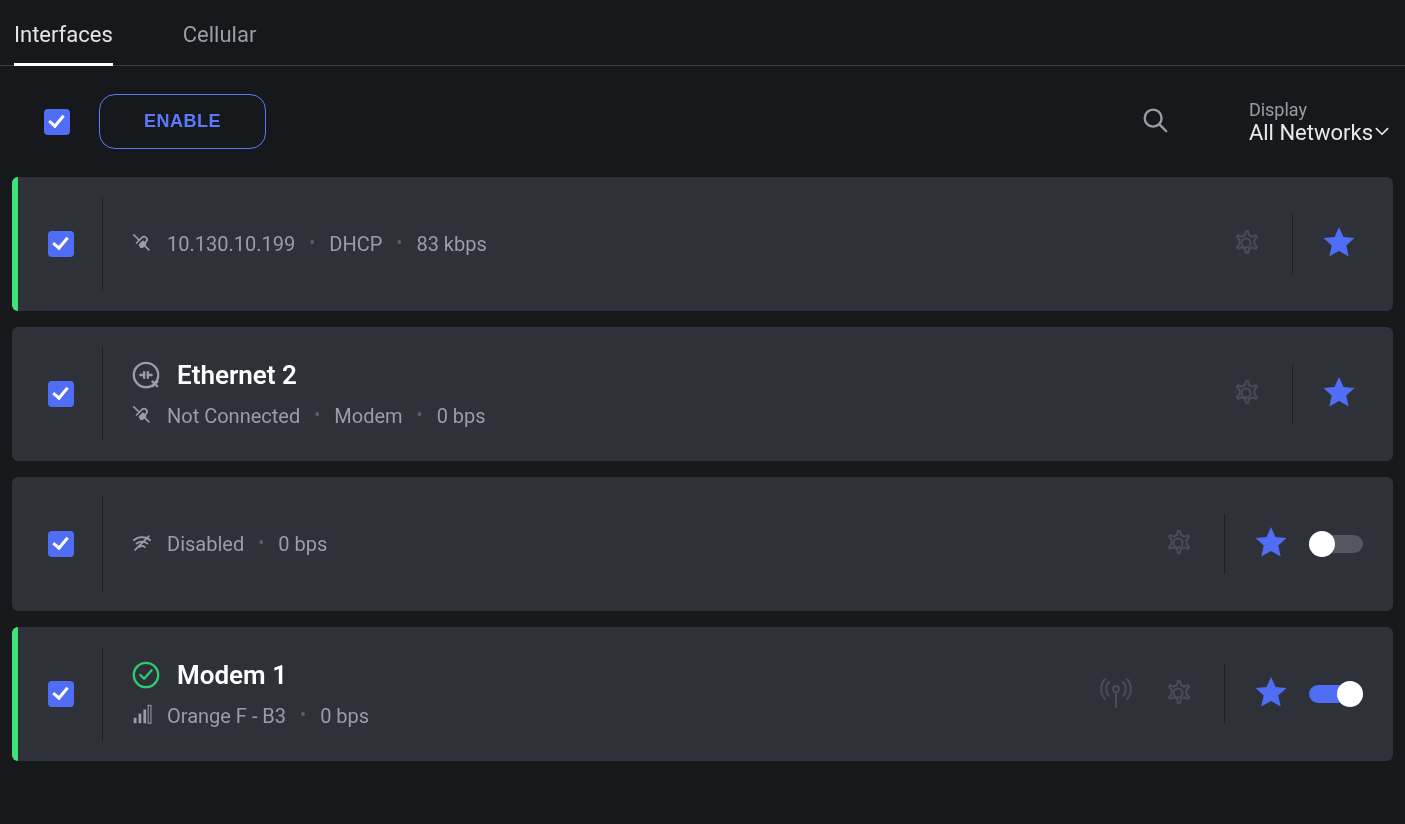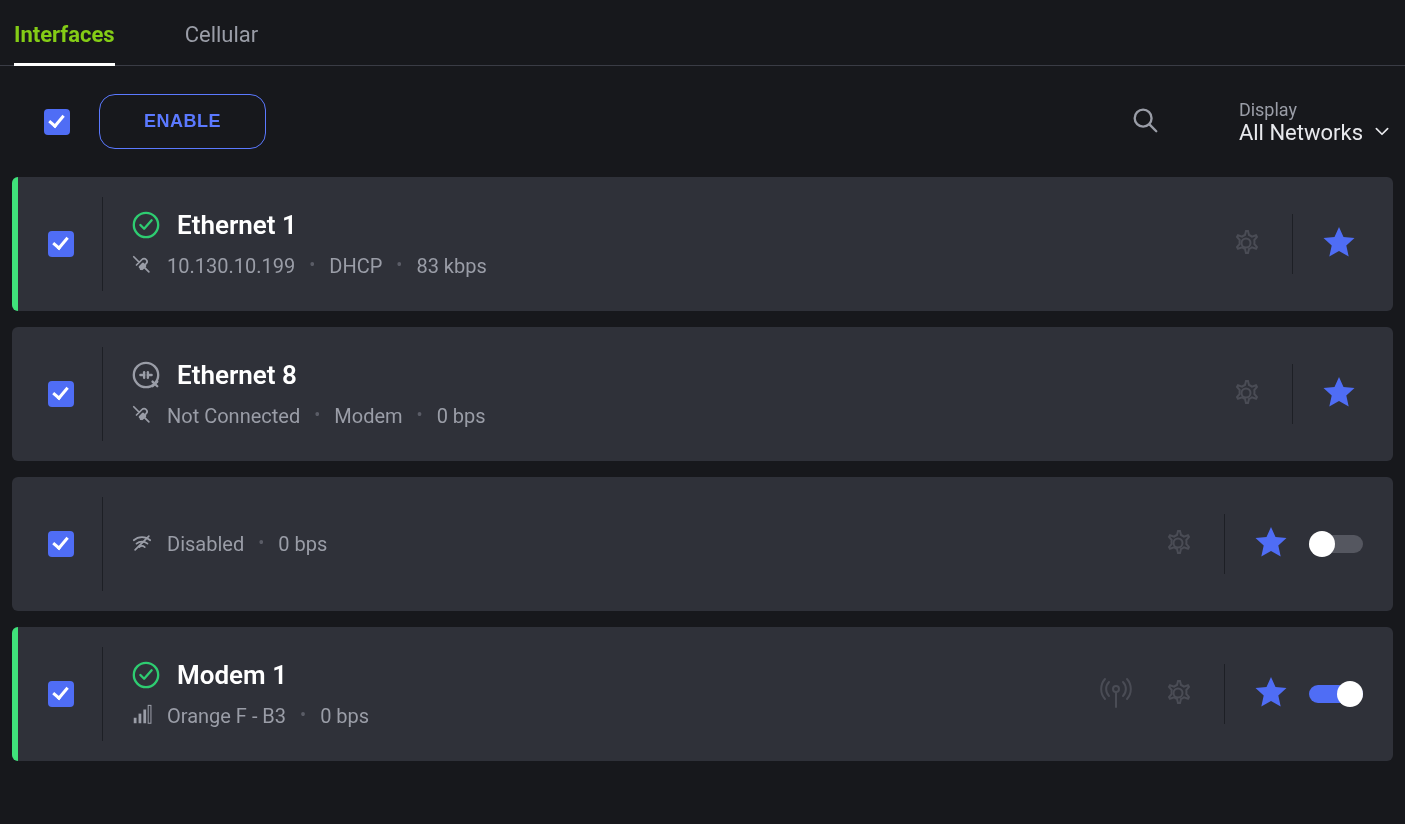--- a/index.html
+++ b/index.html
@@ -19,34 +19,34 @@
     --track-off:#555760;
     --knob:#fff;
   }
   *{box-sizing:border-box;}
   html,body{margin:0;padding:0;background:var(--bg);color:var(--text);font-family:"Segoe UI",Roboto,Arial,sans-serif;font-size:16px;width:1405px;}
   body{padding:0 0 30px 0;}
 
   
   .tabs{display:flex;align-items:flex-end;gap:70px;padding:0 14px;border-bottom:1px solid var(--border);height:66px;}
   .tab{font-size:22px;color:var(--text-dim);padding:18px 0 18px 0;cursor:pointer;position:relative;}
-  .tab.active{color:#84cc16;font-weight:700;}
+  .tab.active{color:#e5e5e5;font-weight:400;}
   .tab.active::after{content:"";position:absolute;left:0;right:0;bottom:-1px;height:3px;background:var(--tab-underline);}
 
   
   .toolbar{display:flex;align-items:center;padding:28px 14px 28px 40px;gap:26px;}
   .chk{appearance:none;width:26px;height:26px;border-radius:4px;background:var(--accent-blue);position:relative;cursor:pointer;}
   .chk::after{content:"";position:absolute;left:8px;top:3px;width:6px;height:12px;border:solid #fff;border-width:0 3px 3px 0;transform:rotate(40deg);}
   .btn{border:1.5px solid var(--accent-blue2);background:transparent;color:var(--accent-blue2);font-size:18px;font-weight:600;letter-spacing:.5px;padding:16px 44px;border-radius:16px;cursor:pointer;}
   .spacer{flex:1;}
   .search-btn{background:transparent;border:0;cursor:pointer;padding:6px;color:var(--text-dim);}
   .search-btn svg{width:30px;height:30px;stroke:#b7bac3;}
   .display-sel{display:flex;flex-direction:column;align-items:flex-start;margin-left:47px;cursor:pointer;}
   .display-lbl{font-size:18px;color:var(--text-dim);}
-  .display-val{font-size:22px;color:#e8e9ed;display:flex;align-items:center;gap:10px;}
+  .display-val{font-size:22px;color:#e8e9ed;display:flex;align-items:center;}
   .chevron{width:18px;height:18px;}
 
   
   .rows{display:flex;flex-direction:column;gap:16px;padding:0 12px;}
   .row{display:flex;align-items:stretch;background:var(--panel);border-radius:6px;min-height:134px;overflow:hidden;}
   .row .accent{width:6px;background:transparent;}
   .row.status-up .accent{background:var(--green-accent);}
   .row .cell-chk{width:84px;display:flex;align-items:center;justify-content:center;position:relative;}
   .vrule{width:1px;background:#1d1f25;align-self:stretch;margin:20px 0;}
   .row .main{flex:1;display:flex;flex-direction:column;justify-content:center;padding:0 28px;gap:14px;}
@@ -158,122 +158,116 @@
 </div>
 
 <div class="rows" id="rows">
     <div class="row status-up">
       <div class="accent"></div>
       <div class="cell-chk">
         <input type="checkbox" class="chk" checked="" style="">
       </div>
       <div class="vrule"></div>
       <div class="main">
+        <div class="detail-line">
+          <svg viewBox="0 0 32 32" class="mini-icon">
+            <use href="#i-plug"></use>
+          </svg>
+          <span>10.130.10.199</span>
+          <span class="dot">•</span>
+          <span>DHCP</span>
+          <span class="dot">•</span>
+          <span>83 kbps</span>
+        </div>
+      </div>
+      <div class="controls">
+        <button class="ctrl-btn"><svg viewBox="0 0 36 36" style="color:#4a4c55">
+            <use href="#i-gear2"></use>
+          </svg></button>
+        <div class="vsep"></div>
+        <button class="ctrl-btn star"><svg viewBox="0 0 36 36">
+            <use href="#i-star"></use>
+          </svg></button>
+      </div>
+    </div>
+    <div class="row">
+      <div class="accent"></div>
+      <div class="cell-chk">
+        <input type="checkbox" class="chk" checked="" style="">
+      </div>
+      <div class="vrule"></div>
+      <div class="main">
+        <div class="title-line">
+          <svg viewBox="0 0 32 32" class="status-icon">
+            <use href="#i-disc-circle"></use>
+          </svg>
+          <span class="if-name">Ethernet 2</span>
+        </div>
+        <div class="detail-line">
+          <svg viewBox="0 0 32 32" class="mini-icon">
+            <use href="#i-plug"></use>
+          </svg>
+          <span>Not Connected</span>
+          <span class="dot">•</span>
+          <span>Modem</span>
+          <span class="dot">•</span>
+          <span>0 bps</span>
+        </div>
+      </div>
+      <div class="controls">
+        <button class="ctrl-btn"><svg viewBox="0 0 36 36" style="color:#4a4c55">
+            <use href="#i-gear2"></use>
+          </svg></button>
+        <div class="vsep"></div>
+        <button class="ctrl-btn star"><svg viewBox="0 0 36 36">
+            <use href="#i-star"></use>
+          </svg></button>
+      </div>
+    </div>
+    <div class="row">
+      <div class="accent"></div>
+      <div class="cell-chk">
+        <input type="checkbox" class="chk" checked="" style="">
+      </div>
+      <div class="vrule"></div>
+      <div class="main">
+        <div class="detail-line">
+          <svg viewBox="0 0 32 32" class="mini-icon">
+            <use href="#i-wifi-off"></use>
+          </svg>
+          <span>Disabled</span>
+          <span class="dot">•</span>
+          <span>0 bps</span>
+        </div>
+      </div>
+      <div class="controls">
+        <button class="ctrl-btn"><svg viewBox="0 0 36 36" style="color:#4a4c55">
+            <use href="#i-gear2"></use>
+          </svg></button>
+        <div class="vsep"></div>
+        <button class="ctrl-btn star"><svg viewBox="0 0 36 36">
+            <use href="#i-star"></use>
+          </svg></button>
+        <div class="toggle off">
+          <div class="track"></div>
+          <div class="knob"></div>
+        </div>
+      </div>
+    </div>
+    <div class="row status-up">
+      <div class="accent"></div>
+      <div class="cell-chk">
+        <input type="checkbox" class="chk" checked="" style="">
+      </div>
+      <div class="vrule"></div>
+      <div class="main">
         <div class="title-line">
           <svg viewBox="0 0 32 32" class="status-icon">
             <use href="#i-check-circle"></use>
           </svg>
-          <span class="if-name">Ethernet 1</span>
-        </div>
-        <div class="detail-line">
-          <svg viewBox="0 0 32 32" class="mini-icon">
-            <use href="#i-plug"></use>
-          </svg>
-          <span>10.130.10.199</span>
-          <span class="dot">•</span>
-          <span>DHCP</span>
-          <span class="dot">•</span>
-          <span>83 kbps</span>
-        </div>
-      </div>
-      <div class="controls">
-        <button class="ctrl-btn"><svg viewBox="0 0 36 36" style="color:#4a4c55">
-            <use href="#i-gear2"></use>
-          </svg></button>
-        <div class="vsep"></div>
-        <button class="ctrl-btn star"><svg viewBox="0 0 36 36">
-            <use href="#i-star"></use>
-          </svg></button>
-      </div>
-    </div>
-    <div class="row">
-      <div class="accent"></div>
-      <div class="cell-chk">
-        <input type="checkbox" class="chk" checked="" style="">
-      </div>
-      <div class="vrule"></div>
-      <div class="main">
-        <div class="title-line">
-          <svg viewBox="0 0 32 32" class="status-icon">
-            <use href="#i-disc-circle"></use>
-          </svg>
-          <span class="if-name">Ethernet 8</span>
-        </div>
-        <div class="detail-line">
-          <svg viewBox="0 0 32 32" class="mini-icon">
-            <use href="#i-plug"></use>
-          </svg>
-          <span>Not Connected</span>
-          <span class="dot">•</span>
-          <span>Modem</span>
-          <span class="dot">•</span>
-          <span>0 bps</span>
-        </div>
-      </div>
-      <div class="controls">
-        <button class="ctrl-btn"><svg viewBox="0 0 36 36" style="color:#4a4c55">
-            <use href="#i-gear2"></use>
-          </svg></button>
-        <div class="vsep"></div>
-        <button class="ctrl-btn star"><svg viewBox="0 0 36 36">
-            <use href="#i-star"></use>
-          </svg></button>
-      </div>
-    </div>
-    <div class="row">
-      <div class="accent"></div>
-      <div class="cell-chk">
-        <input type="checkbox" class="chk" checked="" style="">
-      </div>
-      <div class="vrule"></div>
-      <div class="main">
-        <div class="detail-line">
-          <svg viewBox="0 0 32 32" class="mini-icon">
-            <use href="#i-wifi-off"></use>
-          </svg>
-          <span>Disabled</span>
-          <span class="dot">•</span>
-          <span>0 bps</span>
-        </div>
-      </div>
-      <div class="controls">
-        <button class="ctrl-btn"><svg viewBox="0 0 36 36" style="color:#4a4c55">
-            <use href="#i-gear2"></use>
-          </svg></button>
-        <div class="vsep"></div>
-        <button class="ctrl-btn star"><svg viewBox="0 0 36 36">
-            <use href="#i-star"></use>
-          </svg></button>
-        <div class="toggle off">
-          <div class="track"></div>
-          <div class="knob"></div>
-        </div>
-      </div>
-    </div>
-    <div class="row status-up">
-      <div class="accent"></div>
-      <div class="cell-chk">
-        <input type="checkbox" class="chk" checked="" style="">
-      </div>
-      <div class="vrule"></div>
-      <div class="main">
-        <div class="title-line">
-          <svg viewBox="0 0 32 32" class="status-icon">
-            <use href="#i-check-circle"></use>
-          </svg>
           <span class="if-name">Modem 1</span>
         </div>
         <div class="detail-line">
           <svg viewBox="0 0 32 32" class="mini-icon">
             <use href="#i-signal"></use>
           </svg>
           <span>Orange F - B3</span>
           <span class="dot">•</span>
           <span>0 bps</span>
         </div>

